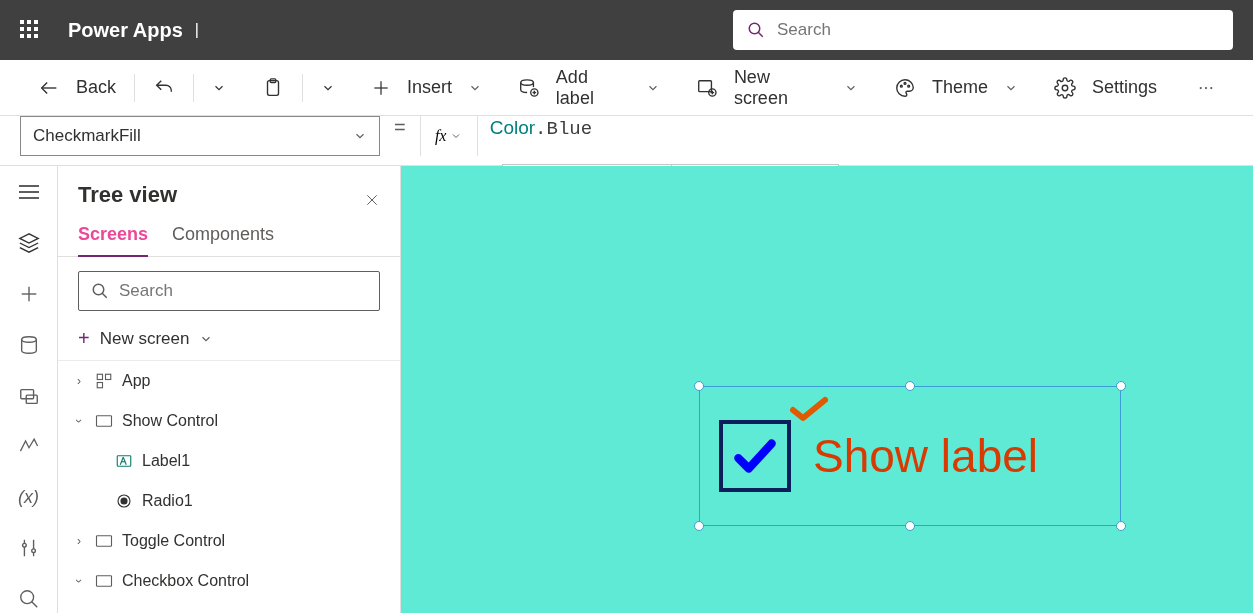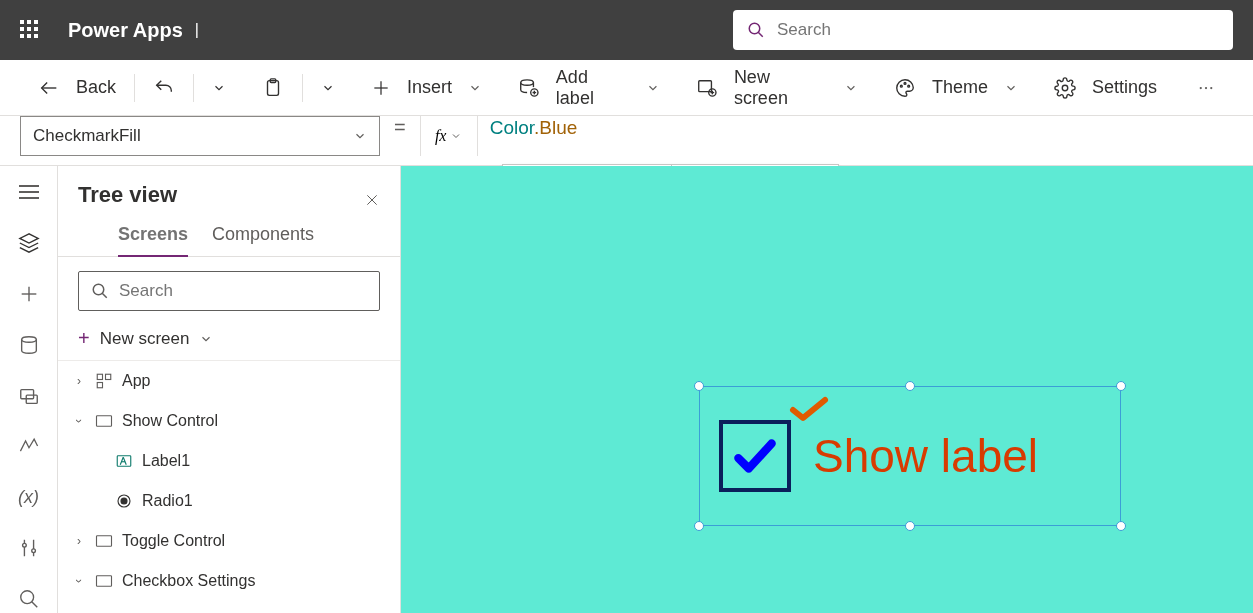--- a/index.html
+++ b/index.html
@@ -24,21 +24,21 @@
 
 
 .propbar { height: 50px; display: flex; border-bottom: 1px solid #e1dfdd; }
 .prop-dd { width: 360px; height: 40px; border: 1px solid #8a8886; margin-left: 20px; display: flex; align-items: center; padding: 0 12px; font-size: 17px; color: #323130; cursor: pointer; }
 .prop-dd .chev-wrap { margin-left: auto; }
 .eq { font-size: 20px; margin: 0 14px; color: #605e5c; }
 .fx-box { width: 58px; height: 40px; border-left: 1px solid #e1dfdd; border-right: 1px solid #e1dfdd; display: flex; align-items: center; justify-content: center; gap: 4px; cursor: pointer; }
 .fx-box .fx { font-style: italic; font-size: 16px; font-family: "Times New Roman", serif; }
 .formula { flex: 1; padding-left: 12px; font-family: Consolas, monospace; font-size: 19px; }
 .formula .enum { color: #008080; }
-.formula .val { color: #a16207; }
+.formula .val { color: #404040; font-family: Liberation Mono, monospace; }
 
 
 .intelli { position: absolute; top: 164px; left: 502px; display: flex; border: 1px solid #c8c6c4; background: #fff; box-shadow: 0 2px 4px rgba(0,0,0,0.1); }
 .intelli-cell { padding: 10px 18px; font-size: 17px; display: flex; align-items: center; gap: 8px; }
 .intelli-sep { width: 1px; background: #c8c6c4; }
 .color-swatch { width: 28px; height: 22px; background: #0000ff; }
 .intelli .bold { font-weight: 600; }
 
 
 .main { display: flex; height: calc(613px - 60px - 56px - 50px); }
@@ -50,21 +50,21 @@
 .hamb { display: flex; flex-direction: column; gap: 4px; }
 .hamb div { width: 20px; height: 2px; background: #605e5c; }
 
 
 .tree { width: 343px; border-right: 1px solid #e1dfdd; display: flex; flex-direction: column; }
 .tree-hdr { display: flex; align-items: flex-end; padding: 16px 20px 8px 20px; }
 .tree-hdr h2 { font-size: 22px; font-weight: 600; color: #323130; }
 .tree-hdr .close { margin-left: auto; cursor: pointer; font-size: 18px; color: #605e5c; }
 .tree-tabs { display: flex; gap: 24px; padding: 0 20px; border-bottom: 1px solid #e1dfdd; }
 .tree-tab { padding: 8px 0 10px 0; font-size: 18px; cursor: pointer; color: #605e5c; }
-.tree-tab.active { color: #737373; font-weight: 600; border-bottom: 2px solid #742774; margin-bottom: -1px; margin-left: 40px; }
+.tree-tab.active { color: #ec4899; font-weight: 600; border-bottom: 2px solid #742774; margin-bottom: -1px; }
 .tree-search { margin: 14px 20px 10px 20px; border: 1px solid #605e5c; height: 40px; display: flex; align-items: center; padding: 0 12px; border-radius: 2px; }
 .tree-search input { border: none; outline: none; font-size: 17px; margin-left: 10px; flex: 1; }
 .tree-newscreen { display: flex; align-items: center; gap: 10px; padding: 6px 20px 10px 20px; font-size: 17px; color: #323130; cursor: pointer; }
 .tree-newscreen .plus { color: #742774; font-size: 20px; font-weight: 300; }
 
 .tree-list { flex: 1; overflow: auto; border-top: 1px solid #edebe9; }
 .tree-item { display: flex; align-items: center; height: 40px; padding-left: 14px; font-size: 16px; color: #323130; cursor: pointer; gap: 8px; }
 .tree-item.d1 { padding-left: 14px; }
 .tree-item.d3 { padding-left: 56px; }
 .tree-item .exp { width: 14px; display: inline-block; text-align: center; color: #605e5c; font-size: 12px; }
@@ -375,21 +375,21 @@
           </span>
         <span>Toggle Control</span>
       </div>
       <div class="tree-item d1">
         <span class="exp" style="transform:rotate(90deg)">›</span>
         <span class="icon-slot">
             <svg width="18" height="14" viewBox="0 0 24 18" fill="none" stroke="#605e5c" stroke-width="1.5">
               <rect x="2" y="2" width="20" height="14" rx="1"></rect>
             </svg>
           </span>
-        <span>Checkbox Settings</span>
+        <span>Checkbox Control</span>
       </div>
       <div class="tree-item d3">
         <span class="icon-slot">
             <svg width="18" height="18" viewBox="0 0 24 24" fill="none" stroke="#0f7b6c" stroke-width="1.5">
               <rect x="3" y="5" width="18" height="14" rx="1"></rect>
               <line x1="7" y1="17" x2="11" y2="7"></line>
               <line x1="11" y1="7" x2="15" y2="17"></line>
               <line x1="8.5" y1="13" x2="13.5" y2="13"></line>
             </svg>
           </span>

